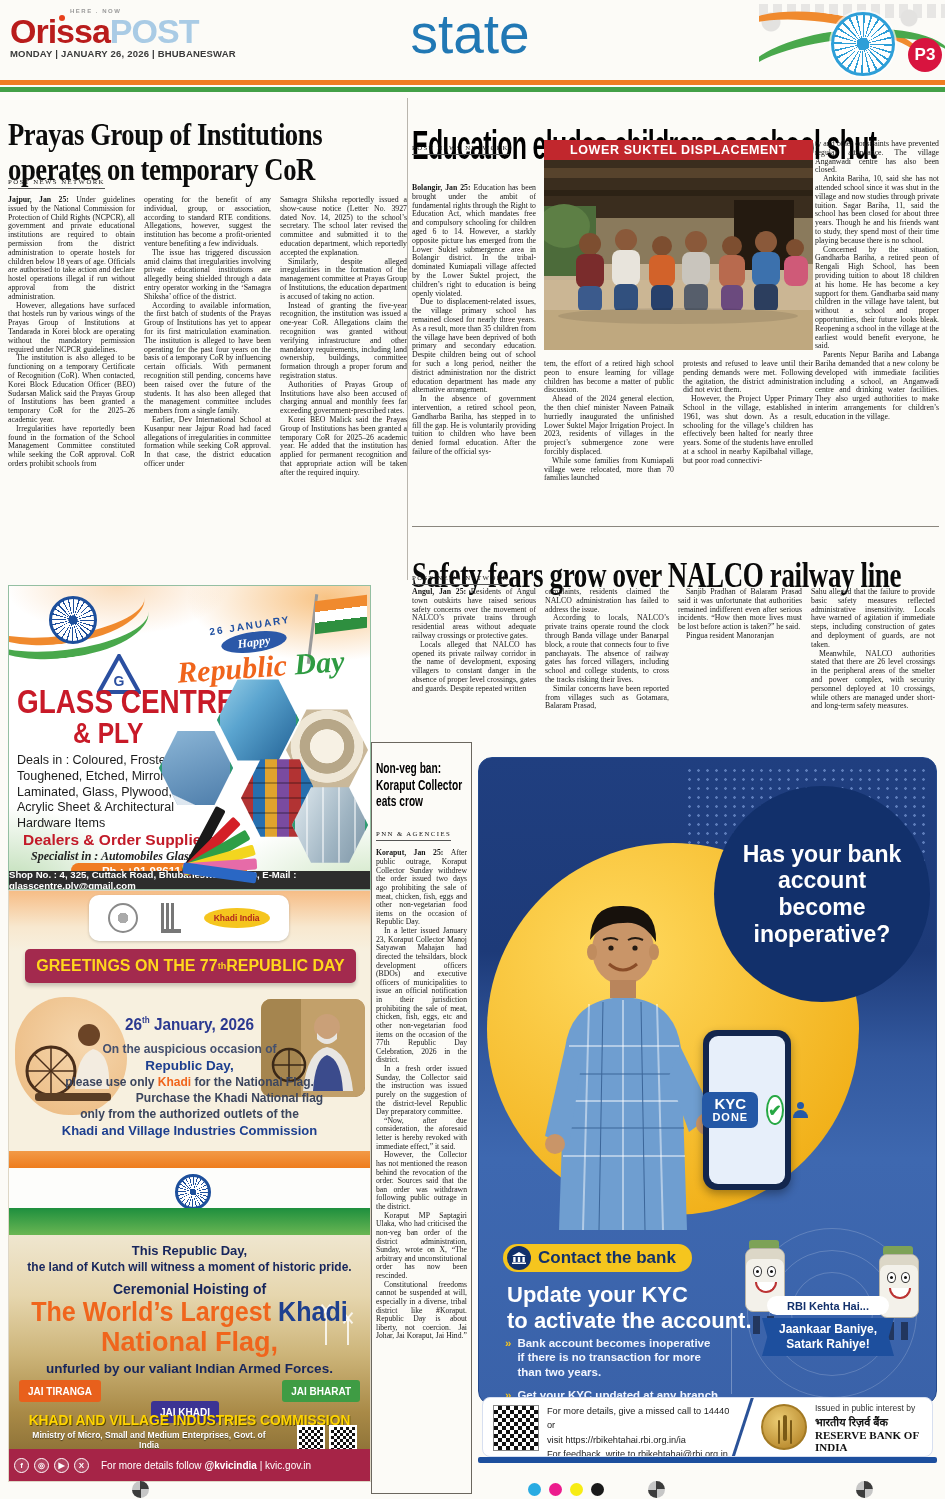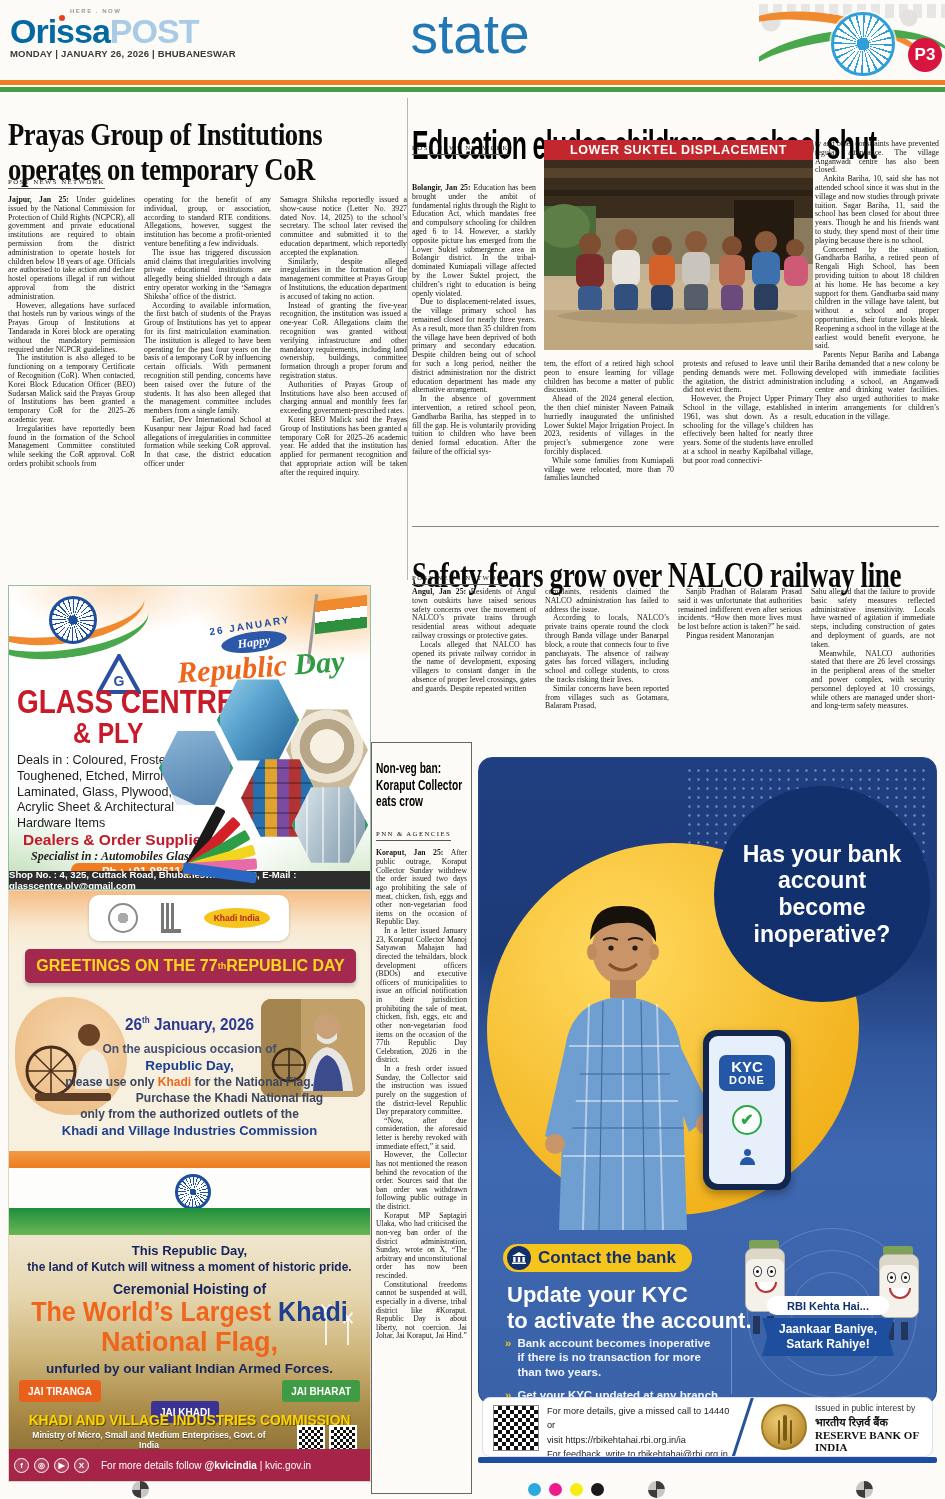--- a/index.html
+++ b/index.html
@@ -2,21 +2,21 @@
 <html lang="en"><head>
 <meta charset="utf-8">
 <style>
   html,body{margin:0;padding:0;background:#e9e7e2;}
   #page{position:relative;width:945px;height:1499px;background:#fcfbf7;overflow:hidden;
         font-family:"Liberation Serif",serif;color:#161616;}
   
   .masthead{position:absolute;left:10px;top:8px;}
   .tagline{font:bold 6px "Liberation Sans",sans-serif;color:#9a9a9a;letter-spacing:1.5px;margin-left:60px;}
   .logo{font-family:"Liberation Sans",sans-serif;font-weight:bold;font-size:34px;line-height:1;letter-spacing:-1px;position:relative;}
-  .logo .o1{color:#0369a1;text-align:right;} .logo .o2{color:#a9cbe5;}
+  .logo .o1{color:#b91c1c;text-align:right;} .logo .o2{color:#a9cbe5;}
   .logo .idot{position:absolute;left:49px;top:1px;width:6px;height:6px;border-radius:50%;background:#e8401c;}
   .dateline{font:bold 9.5px "Liberation Sans",sans-serif;color:#3a3a3a;letter-spacing:.2px;}
   .section-title{position:absolute;left:350px;top:2px;width:240px;text-align:center;
        font:55px "Liberation Sans",sans-serif;color:#2178b4;}
   .header-art{position:absolute;right:0;top:0;width:186px;height:78px;overflow:hidden;}
   .fort{position:absolute;inset:4px 0 22px 0;opacity:.55;
      background:
        radial-gradient(circle at 12px 18px,#cfcfcf 9px,transparent 10px),
        radial-gradient(circle at 150px 14px,#cfcfcf 8px,transparent 9px),
        repeating-linear-gradient(90deg,#d6d6d6 0 9px,transparent 9px 14px);
@@ -192,22 +192,22 @@
   .rbi-dots{position:absolute;left:45%;top:8px;right:10px;height:150px;
      background-image:radial-gradient(#6c8cc9 1.2px,transparent 1.5px);background-size:9px 9px;opacity:.8;}
   .yellow-circle{position:absolute;left:8px;top:85px;width:372px;height:372px;border-radius:50%;
      background:radial-gradient(circle at 35% 30%,#ffd95e,#f2b21c 75%,#e8a612);}
   .bubble{position:absolute;left:235px;top:28px;width:216px;height:216px;border-radius:50%;background:#12306b;
      display:flex;align-items:center;justify-content:center;text-align:center;}
   .bubble span{width:168px;font:bold 23px/1.16 "Liberation Sans",sans-serif;color:#fff;}
   .man{position:absolute;left:52px;top:138px;}
   .phone{position:absolute;left:224px;top:272px;width:88px;height:160px;background:#13264d;border-radius:14px;
      padding:6px;box-sizing:border-box;box-shadow:0 4px 10px #0005;}
-  .phone-screen{width:100%;height:100%;background:#e7effa;border-radius:9px;display:flex;flex-direction:column;
-     align-items:center;justify-content:center;gap:14px;}
+  .phone-screen{width:100%;height:100%;background:#e7effa;border-radius:9px;display:flex;
+     align-items:center;justify-content:center;gap:8px;}
   .kyc-chip{background:#2458a6;border-radius:7px;color:#fff;text-align:center;padding:4px 10px;
      font:bold 15px/1.05 "Liberation Sans",sans-serif;}
   .kyc-chip small{display:block;font-size:11px;letter-spacing:1px;}
   .check-circle{width:26px;height:26px;border-radius:50%;background:#fff;color:#27a844;border:2px solid #27a844;
      font:bold 16px "Liberation Sans",sans-serif;display:flex;align-items:center;justify-content:center;}
   .person-ico{width:16px;height:16px;position:relative;}
   .person-ico::before{content:"";position:absolute;left:5px;top:0;width:7px;height:7px;border-radius:50%;background:#2458a6;}
   .person-ico::after{content:"";position:absolute;left:1px;top:8px;width:15px;height:8px;border-radius:8px 8px 0 0;background:#2458a6;}
   .contact-pill{position:absolute;left:24px;top:486px;height:28px;background:#f5c51e;border-radius:16px;
      display:flex;align-items:center;gap:7px;padding:0 16px 0 4px;}

